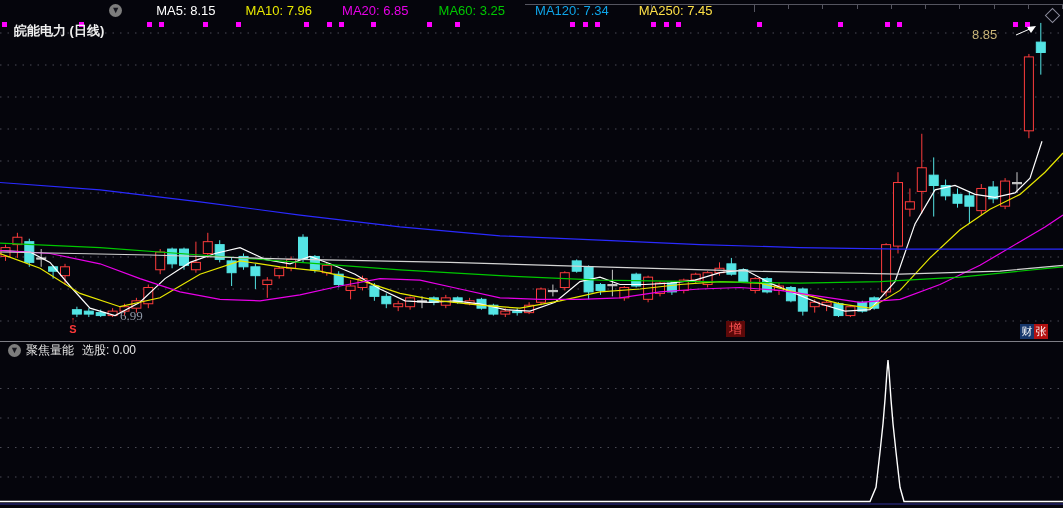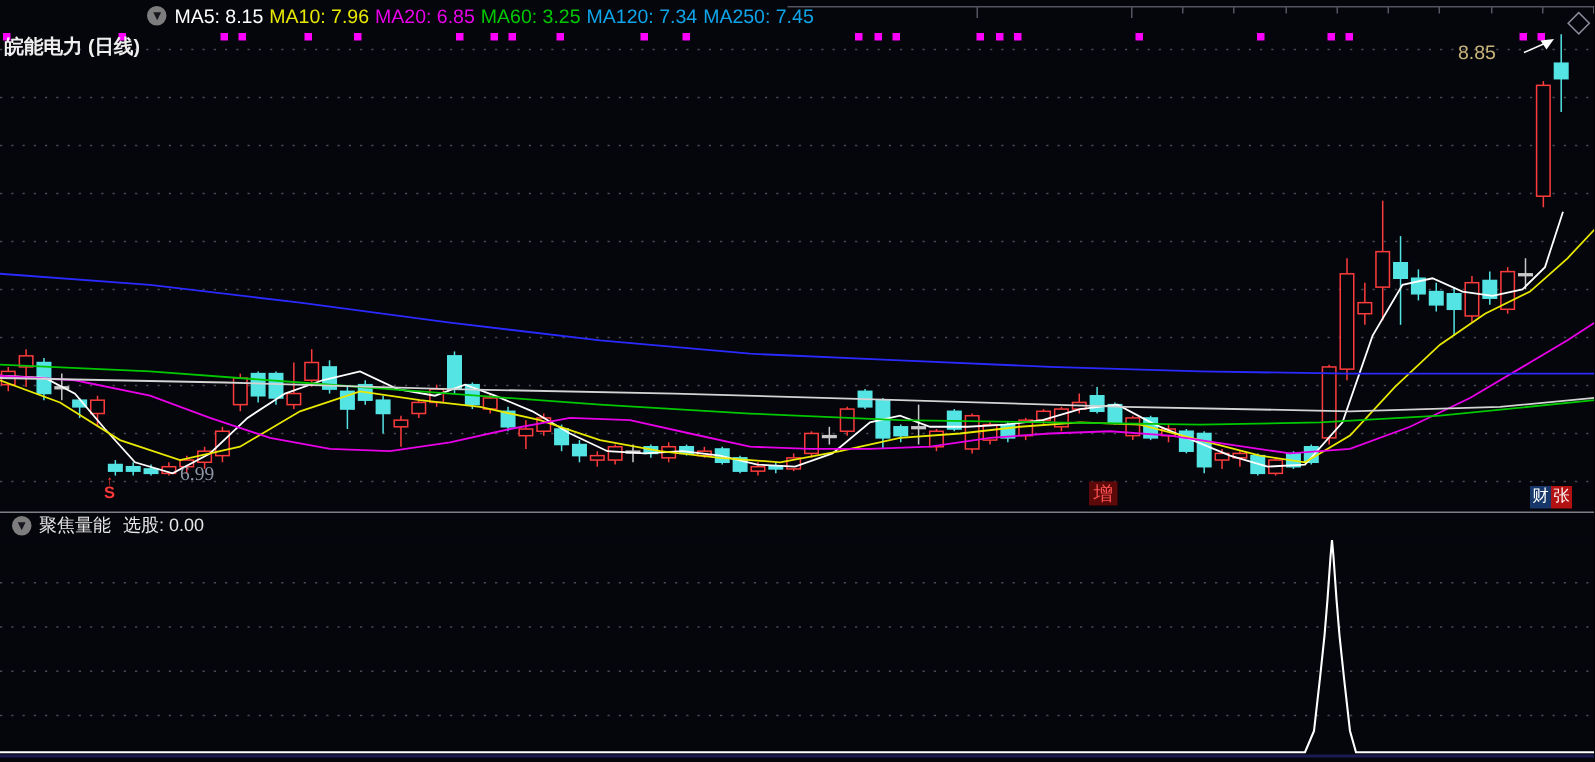--- a/index.html
+++ b/index.html
@@ -1,25 +1,25 @@
 <!DOCTYPE html>
 <html><head>
 <meta charset="utf-8">
 <style>
   html,body{margin:0;padding:0;background:#000;}
   #app{position:relative;width:1063px;height:508px;background:#05050c;overflow:hidden;
        font-family:"Liberation Sans",sans-serif;-webkit-font-smoothing:antialiased;}
   
   #top-header{position:absolute;left:0;top:0;height:20px;width:100%;z-index:5;
               display:flex;align-items:center;font-size:13px;color:#e8e8e8;}
-  #chart-title{font-weight:bold;color:#efefef;padding-left:3px;white-space:nowrap;margin-top:42px;}
+  #chart-title{font-weight:bold;color:#efefef;padding-left:14px;white-space:nowrap;margin-top:42px;}
   .chev{width:13px;height:13px;border-radius:50%;background:#7d7d7d;color:#16161e;
         display:inline-flex;align-items:center;justify-content:center;font-size:9px;
         margin:0 5px;flex:0 0 auto;line-height:13px;}
-  #ma-legend{display:flex;gap:4px;white-space:nowrap;}
+  #ma-legend{display:flex;gap:30px;white-space:nowrap;margin-left:29px;}
   
   .ruler-line{position:absolute;top:4px;height:1px;background:#555560;z-index:4;}
   .ruler-tick{position:absolute;top:4px;width:1px;background:#555560;z-index:4;}
   
   #main-chart{position:absolute;left:0;top:0;z-index:1;}
   #lower-chart{position:absolute;left:0;top:358px;z-index:1;}
   
   #panel-header{position:absolute;left:0;top:341px;width:100%;height:17px;z-index:5;
                 border-top:1px solid #7e7e86;display:flex;align-items:center;
                 font-size:12px;color:#e8e8e8;background:#05050c;}
@@ -286,21 +286,21 @@
 
   <div id="top-header">
     <span id="chart-title">皖能电力 (日线)</span>
     <span class="chev">▼</span>
     <span id="ma-legend">
         <span style="color: rgb(255, 255, 255);">MA5: 8.15</span>
         <span style="color: rgb(232, 232, 0);">MA10: 7.96</span>
         <span style="color: rgb(232, 0, 232);">MA20: 6.85</span>
         <span style="color: rgb(0, 200, 0);">MA60: 3.25</span>
         <span style="color: #0ea5e9;">MA120: 7.34</span>
-        <span style="color: #0ea5e9;">MA250: 7.45</span>
+        <span style="color: #fde047;">MA250: 7.45</span>
       </span>
   </div>
 
   <div id="diamond-icon"></div>
 
   <div class="anno" id="label-885">8.85</div>
   <div class="anno" id="label-699">6.99</div>
   <div class="anno" id="marker-s">
     <span class="arr">↑</span>
     <span class="ltr">S</span>

